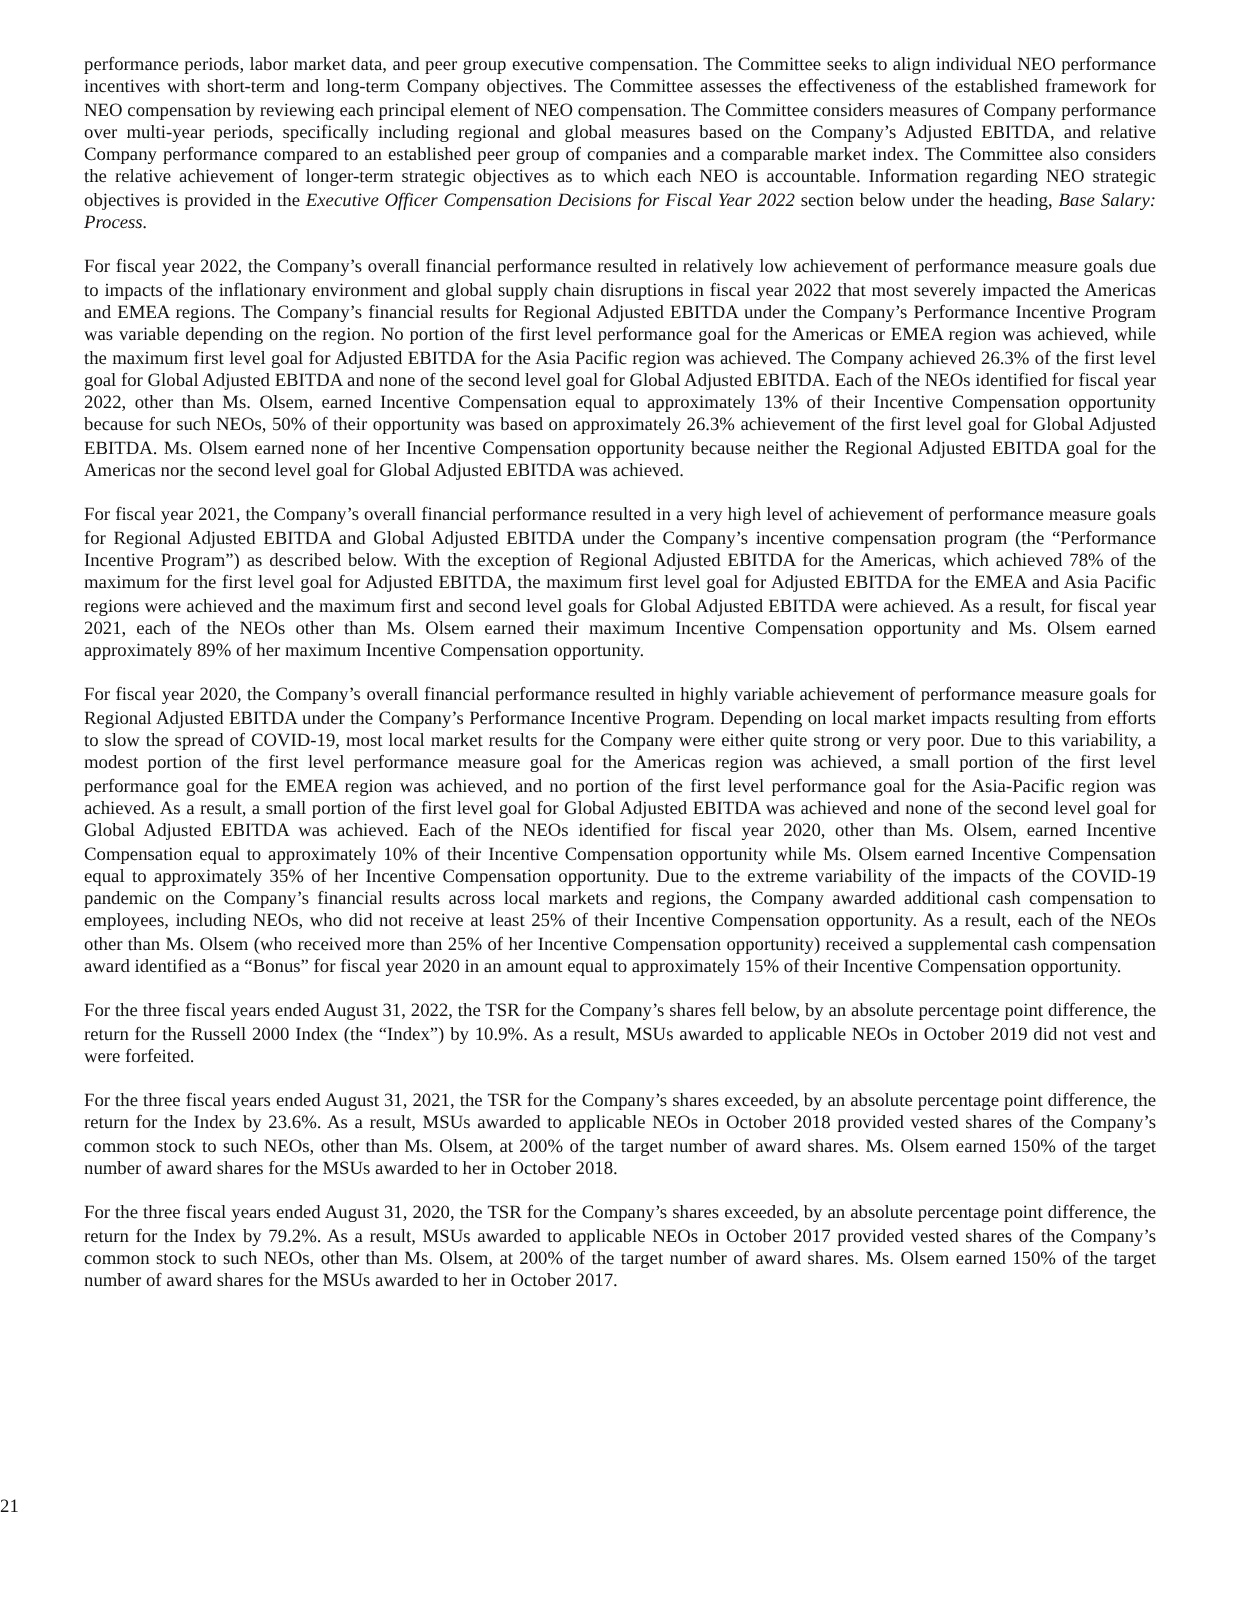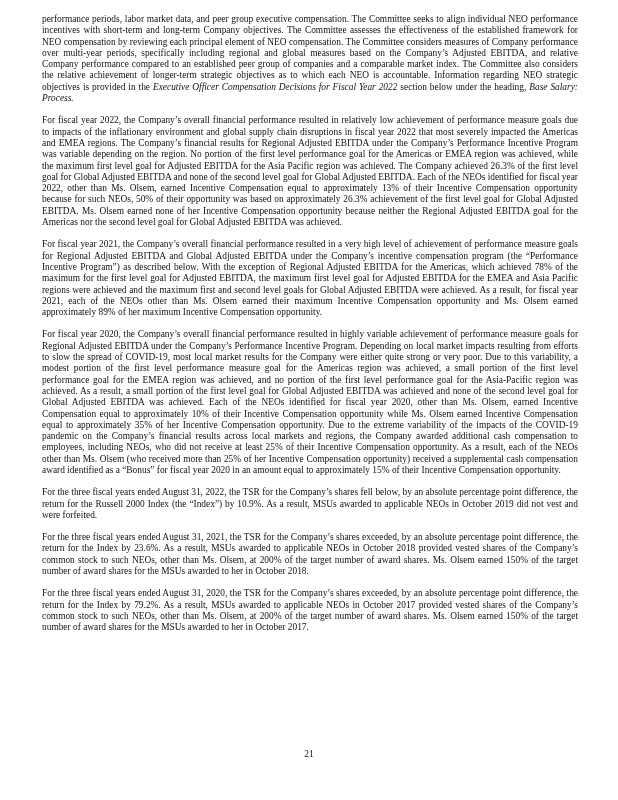--- a/index.html
+++ b/index.html
@@ -11,21 +11,21 @@
     position: relative;
     width: 618px;
     height: 800px;
     background: #ffffff;
     color: #121212;
     font-family: "Liberation Serif", serif;
     overflow: hidden;
     box-sizing: border-box;
   }
   .content {
-    padding: 14px 40px 0 42px;
+    padding: 28px 40px 0 42px;
   }
   .content p {
     font-size: 9.4px;
     line-height: 11.3px;
     text-align: justify;
     margin: 0 0 11px 0;
   }
   .content p em {
     font-style: italic;
   }
@@ -34,21 +34,21 @@
     line-height: 11.3px;
     font-weight: bold;
     letter-spacing: 0.15px;
     margin: 0 0 12px 0;
   }
   .page-number {
     position: absolute;
     top: 749px;
     left: 0;
     width: 100%;
-    text-align: center;
+    text-align: left;
     font-size: 9.4px;
     line-height: 11.3px;
   }
 </style>
 </head>
 <body>
 
 <div class="page">
   <div class="content">
 

